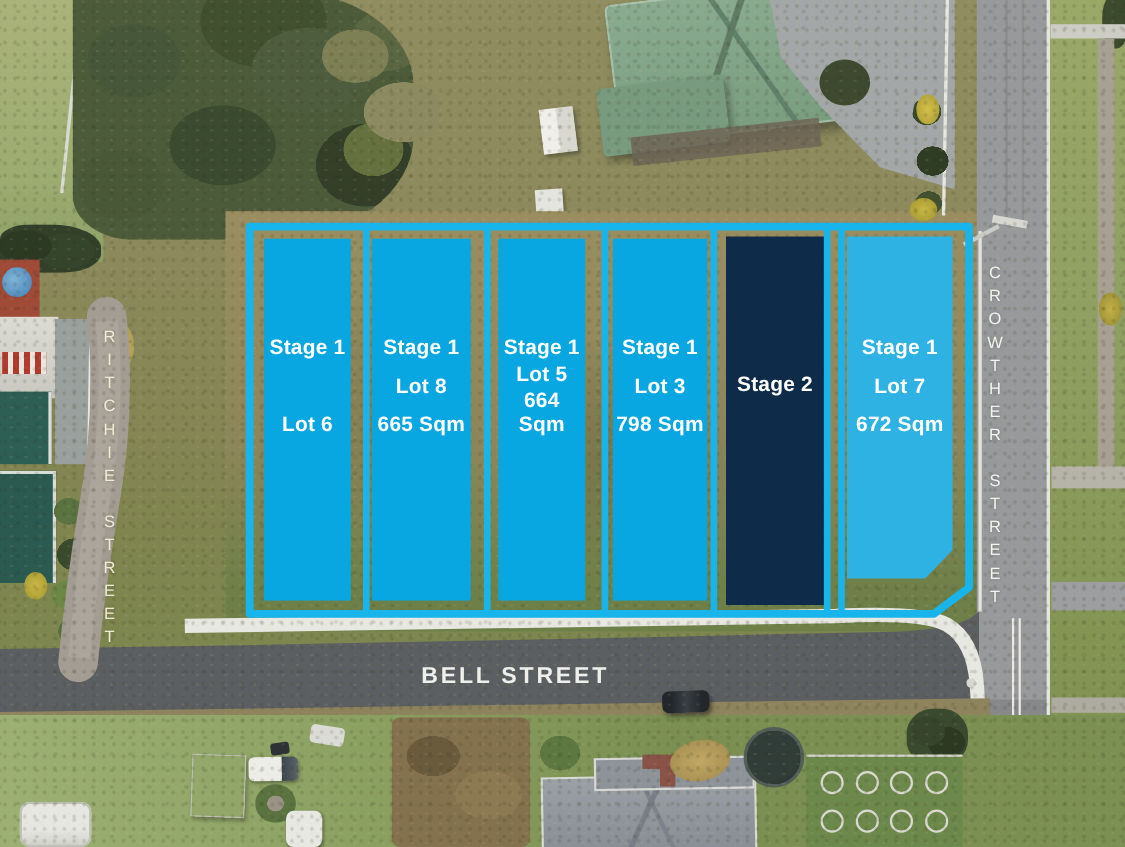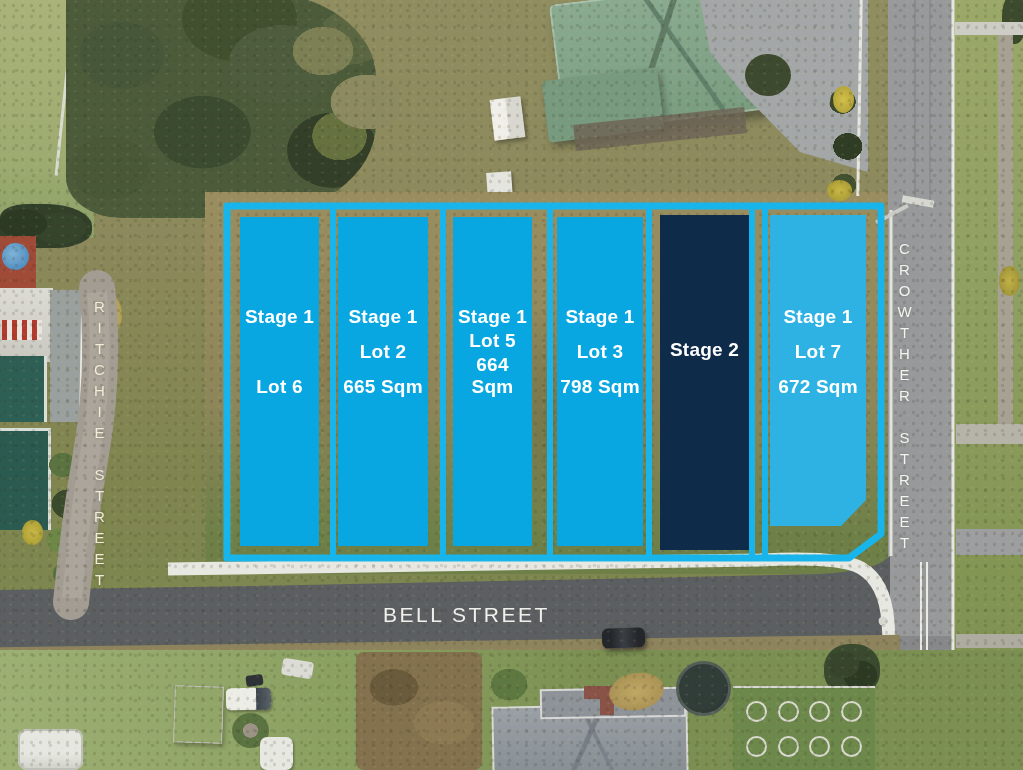--- a/index.html
+++ b/index.html
@@ -103,21 +103,21 @@
       radial-gradient(rgba(28,38,18,.13) 1.5px, transparent 2.3px);
       background-size:9px 11px,13px 9px,17px 15px;background-position:0 0,4px 6px,8px 3px;}
   
   .overlay-svg{left:0;top:0;}
   .lot-label{color:var(--label,#fff);font-weight:600;font-size:19px;line-height:22px;text-align:center;
      display:flex;flex-direction:column;justify-content:space-between;letter-spacing:.2px;}
   .street-v{writing-mode:vertical-lr;text-orientation:upright;line-height:1;white-space:pre;
      font-size:15px;letter-spacing:4px;font-weight:400;}
   .street-ritchie{left:92px;top:298px;color:#f1ebd8;text-shadow:0 0 3px rgba(80,80,50,.35);}
   .street-crowther{left:897px;top:240px;color:#f4f4ef;text-shadow:0 0 3px rgba(60,60,60,.3);}
-  .street-bell{left:383px;top:603px;font-size:21px;letter-spacing:2.5px;color:#efefec;font-weight:400;}
+  .street-bell{left:383px;top:603px;font-size:21px;letter-spacing:2.5px;color:#efefec;font-weight:700;}
 </style>
 </head>
 <body>
 
 <div class="stage">
 
   <div class="abs lawn-tl"></div>
   <div class="abs fence-tl"></div>
   <div class="abs trees"></div>
   <div class="abs trees-light"></div>
@@ -222,21 +222,21 @@
     <path d="M752,206 V558" stroke="var(--stroke)" stroke-width="6"></path>
     <path d="M765,206 V558" stroke="var(--stroke)" stroke-width="6"></path>
   </svg>
 
   <div class="abs lot-label" style="left:240px;top:306px;width:79px;height:92px;">
     <span>Stage 1</span>
     <span>Lot 6</span>
   </div>
   <div class="abs lot-label" style="left:338px;top:306px;width:90px;height:92px;">
     <span>Stage 1</span>
-    <span>Lot 2</span>
+    <span>Lot 8</span>
     <span>665 Sqm</span>
   </div>
   <div class="abs lot-label" style="left:453px;top:306px;width:79px;height:92px;">
     <span>Stage 1</span>
     <span>Lot 5</span>
     <span>664 Sqm</span>
   </div>
   <div class="abs lot-label" style="left:557px;top:306px;width:86px;height:92px;">
     <span>Stage 1</span>
     <span>Lot 3</span>

